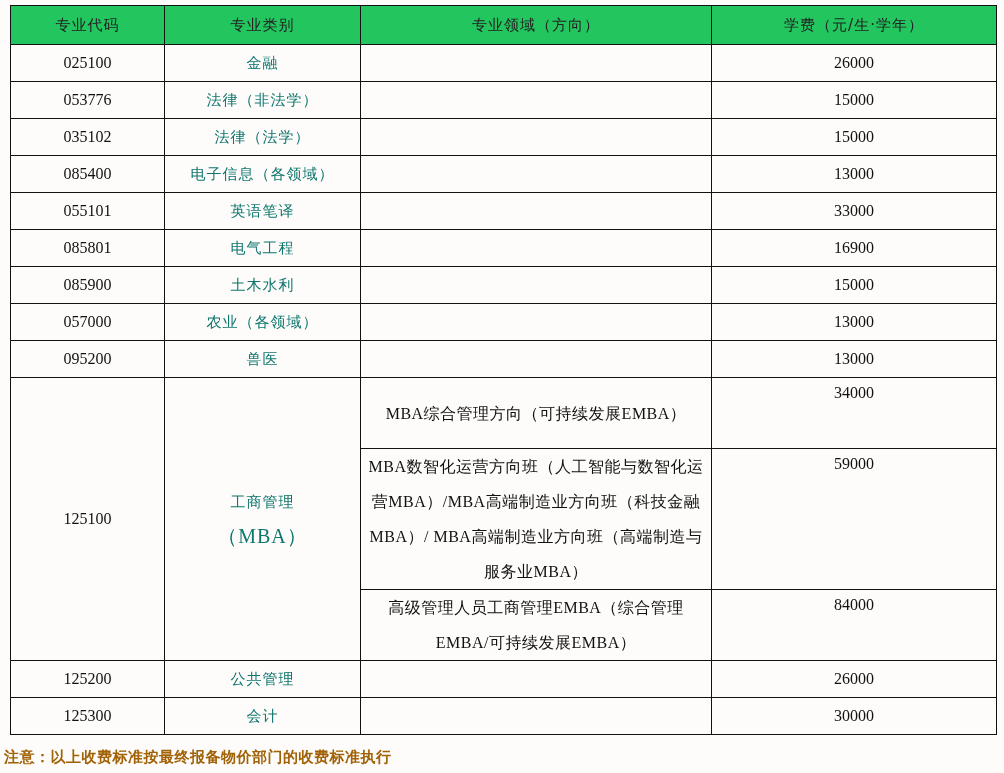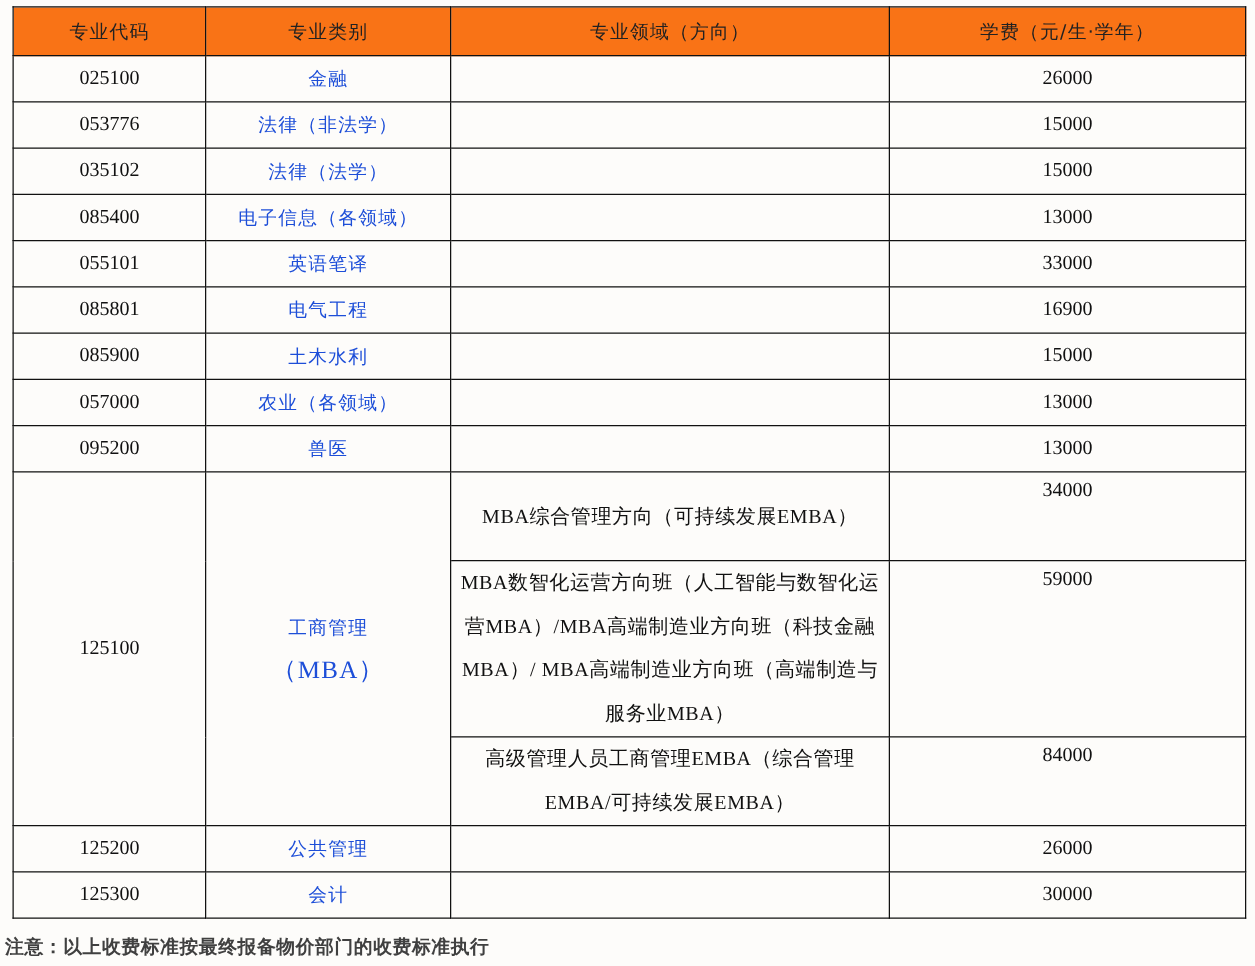--- a/index.html
+++ b/index.html
@@ -25,35 +25,35 @@
       font-size: 16px;
     }
     table.fees td, table.fees th {
       border: 1.5px solid #111;
       text-align: center;
       vertical-align: middle;
       padding: 0;
       font-weight: normal;
     }
     table.fees th {
-      background: #f97316;
+      background: #22c55e;
       height: 38px;
       font-family: "DejaVu Sans", "Liberation Sans", sans-serif;
       font-size: 15px;
       letter-spacing: 1px;
       color: #222;
     }
     table.fees td {
       height: 36px;
     }
     td.cat {
       font-family: "DejaVu Sans", "Liberation Sans", sans-serif;
       font-size: 15px;
       letter-spacing: 1px;
-      color: #1d4ed8;
+      color: #0f766e;
     }
     td.dir {
       line-height: 35px;
       font-size: 16px;
       padding: 0 4px !important;
       letter-spacing: 0.5px;
     }
     td.fee-top {
       vertical-align: top !important;
       padding-top: 6px !important;
@@ -62,21 +62,21 @@
       line-height: 34px;
     }
     .note {
       position: absolute;
       left: 4px;
       top: 748px;
       font-family: Liberation Mono, monospace;
       font-weight: bold;
       font-size: 15px;
       letter-spacing: 0.5px;
-      color: #404040;
+      color: #a16207;
     }
   </style>
 </head>
 <body>
 
 <table class="fees">
   <colgroup>
     <col style="width:154px">
     <col style="width:196px">
     <col style="width:351px">

